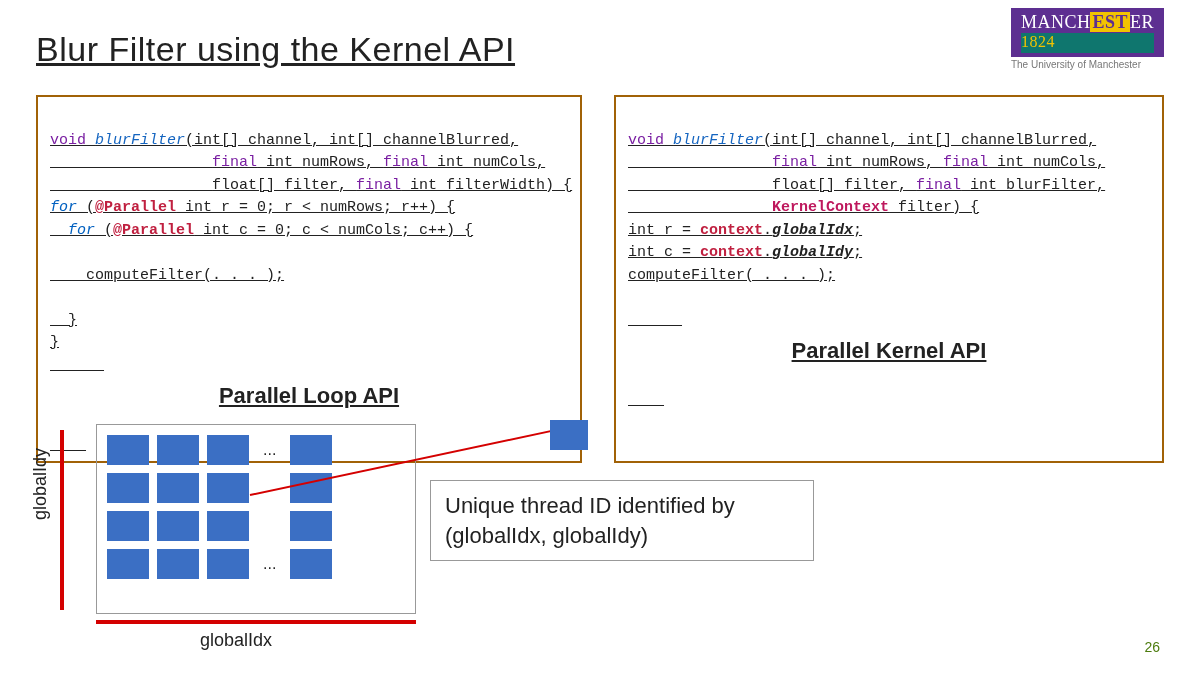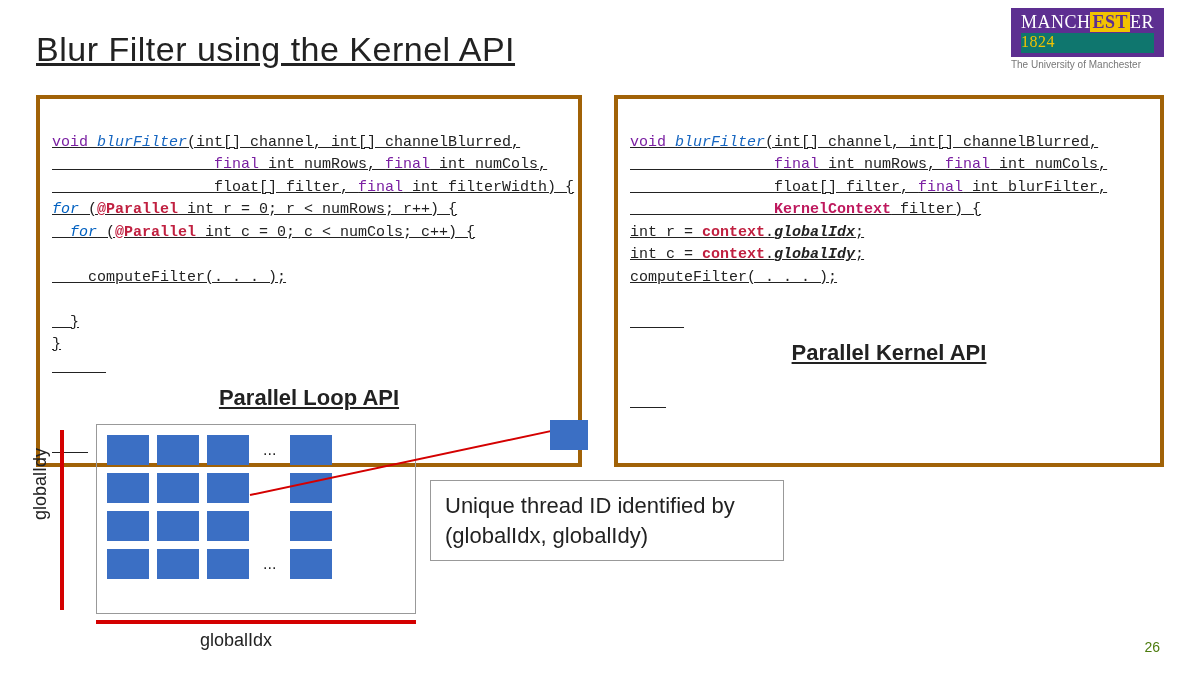--- a/index.html
+++ b/index.html
@@ -5,21 +5,21 @@
   * { box-sizing: border-box; margin: 0; padding: 0; }
   html, body { width: 1200px; height: 675px; font-family: "Helvetica Neue", Arial, sans-serif; background: #fff; color: #222; }
   .slide { position: relative; width: 1200px; height: 675px; padding: 30px 36px; text-decoration: underline; }
   .title { font-size: 34px; font-weight: 300; letter-spacing: 0.5px; }
   .logo { position: absolute; top: 8px; right: 36px; text-align: left; }
   .logo-box { background: #5d2f91; color: #fff; padding: 4px 10px; font-family: "Times New Roman", serif; font-size: 18px; letter-spacing: 0.5px; }
   .logo-box .est { background: #f2c300; color: #5d2f91; padding: 0 2px; font-weight: bold; }
   .logo-year { font-size: 16px; color: #f2c300; background: #0f766e; padding: 0 0 2px; }
   .logo-sub { font-size: 10px; color: #777; margin-top: 2px; }
   .code-row { display: flex; gap: 32px; margin-top: 26px; }
-  .code-box { border: 4px solid #a16207; padding: 10px 12px 4px; position: relative; font-family: "Courier New", monospace; font-size: 15px; line-height: 1.5; white-space: pre; }
+  .code-box { border: 2px solid #a16207; padding: 10px 12px 4px; position: relative; font-family: "Courier New", monospace; font-size: 15px; line-height: 1.5; white-space: pre; }
   .code-box.left { width: 546px; }
   .code-box.right { width: 552px; }
   .api-label { font-family: "Helvetica Neue", Arial, sans-serif; font-weight: 700; font-size: 22px; text-align: center; margin-top: 2px; white-space: normal; }
   .kw { color: #7a1fa2; }            
   .kw2 { color: #0060c0; }
   .fname { color: #1565c0; font-style: italic; }
   .ann { color: #c02040; font-weight: bold; }
   .kc  { color: #be185d; font-weight: bold; }
   .prop { font-style: italic; font-weight: bold; }
   .page-num { position: absolute; bottom: 20px; right: 40px; color: #4d7c0f; font-size: 14px; }
@@ -29,21 +29,21 @@
   .y-axis { position: absolute; left: 0; top: 0; width: 4px; height: 180px; background: #d40000; }
   .y-label { position: absolute; left: -30px; top: 90px; transform: rotate(-90deg); transform-origin: left top; font-size: 18px; }
   .x-axis { position: absolute; left: 36px; top: 190px; width: 320px; height: 4px; background: #d40000; }
   .x-label { position: absolute; left: 140px; top: 200px; font-size: 18px; }
   .grid-box { position: absolute; left: 36px; top: -6px; width: 320px; height: 190px; border: 1px solid #999; padding: 10px; }
   .grid-row { display: flex; gap: 8px; align-items: center; margin-bottom: 8px; }
   .cell { width: 42px; height: 30px; background: #3b6fc4; }
   .dots { font-size: 16px; padding: 0 6px; }
   .callout-cell { position: absolute; left: 490px; top: -10px; width: 38px; height: 30px; background: #3b6fc4; }
   .callout-line { position: absolute; left: 190px; top: 64px; width: 330px; height: 2px; background: #d40000; transform-origin: left center; transform: rotate(-12deg); }
-  .callout-box { position: absolute; left: 370px; top: 50px; width: 354px; border: 1px solid #999; padding: 10px 14px; font-size: 22px; line-height: 1.35; background: #fff; }
+  .callout-box { position: absolute; left: 370px; top: 50px; width: 384px; border: 1px solid #999; padding: 10px 14px; font-size: 22px; line-height: 1.35; background: #fff; }
 </style>
 </head>
 <body>
 
 <div class="slide">
 
   <h1 class="title">Blur Filter using the Kernel API</h1>
 
   <div class="logo">
     <div class="logo-box">

